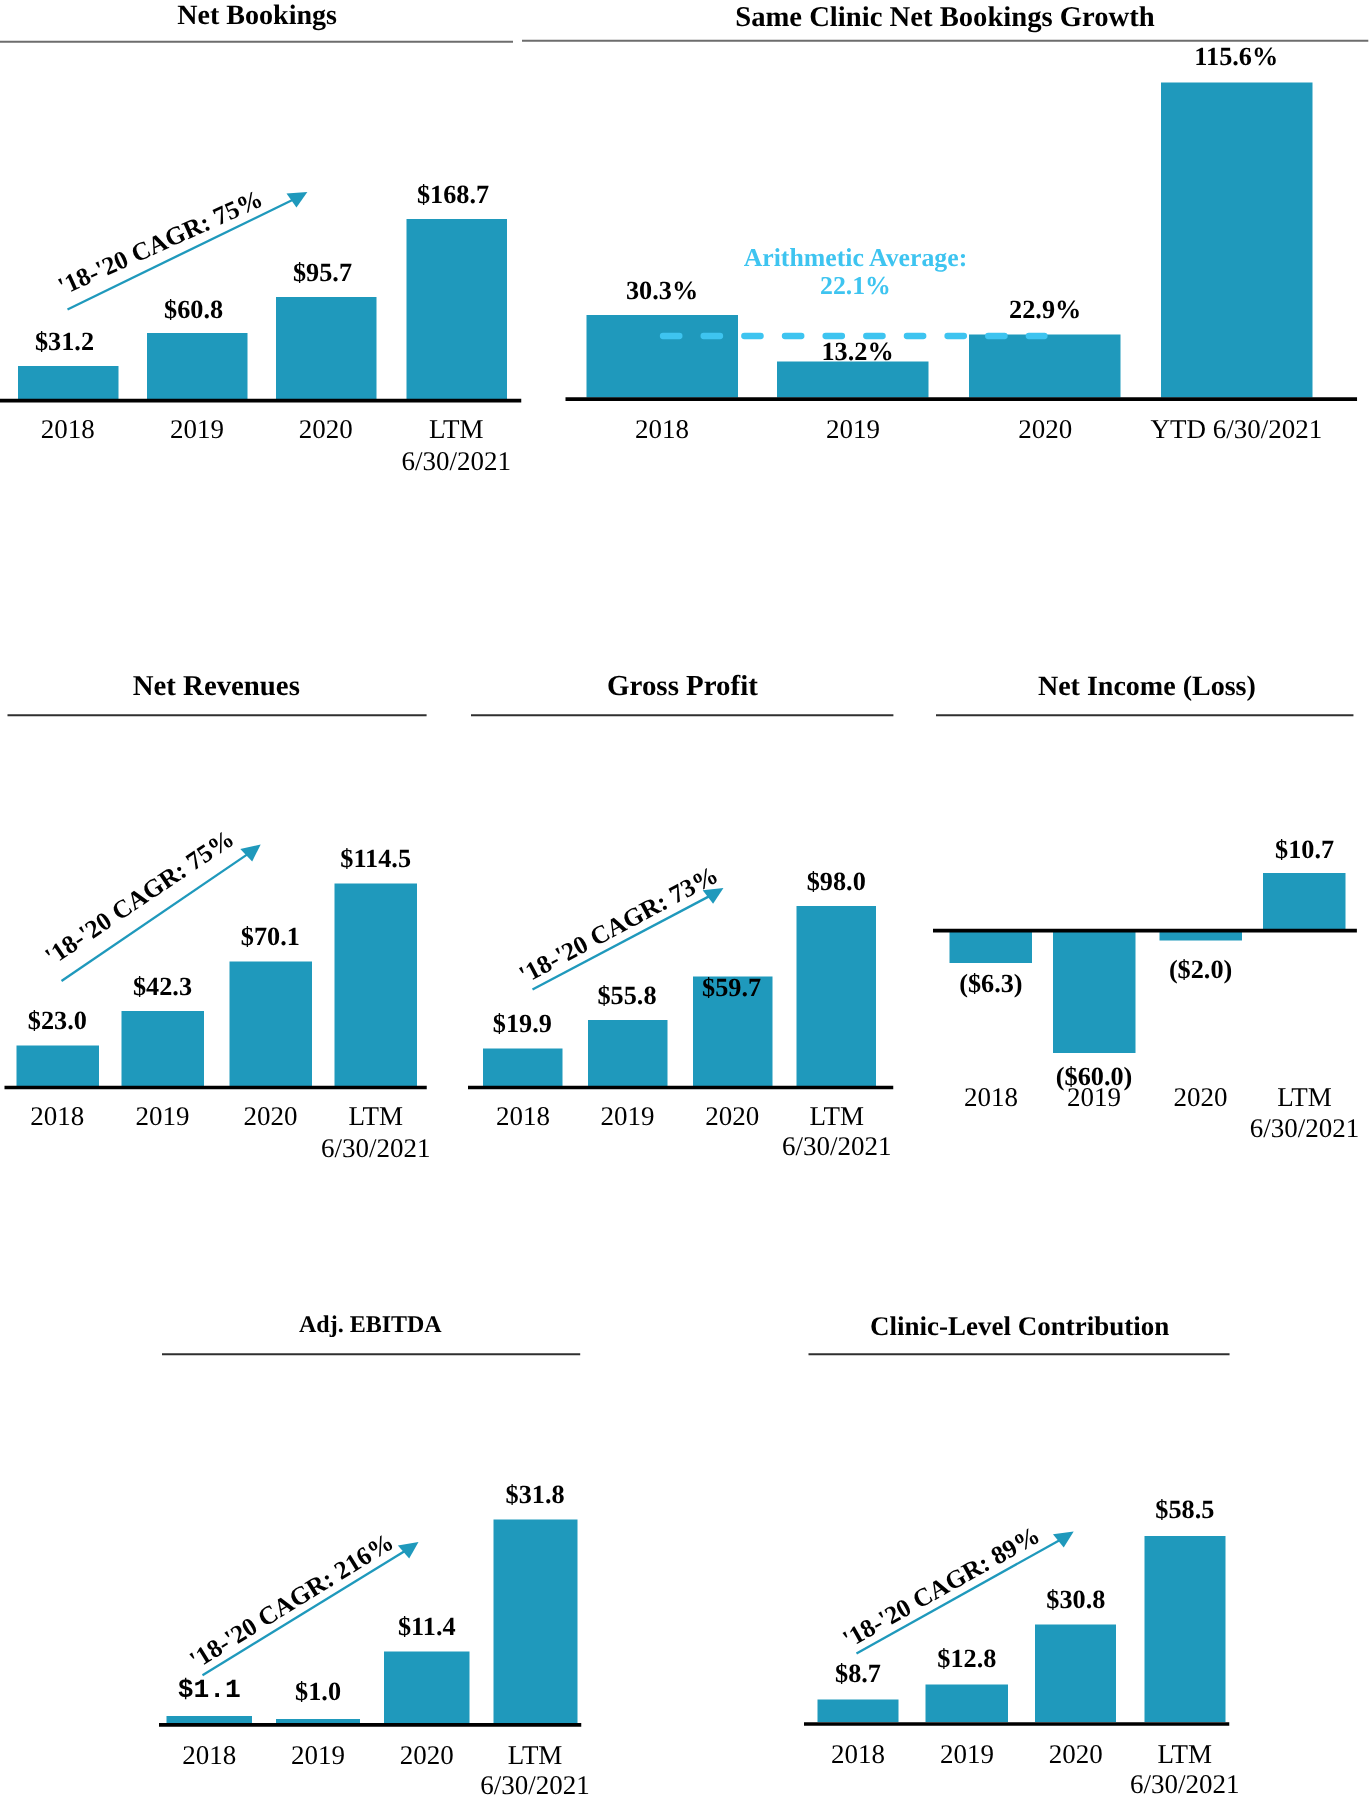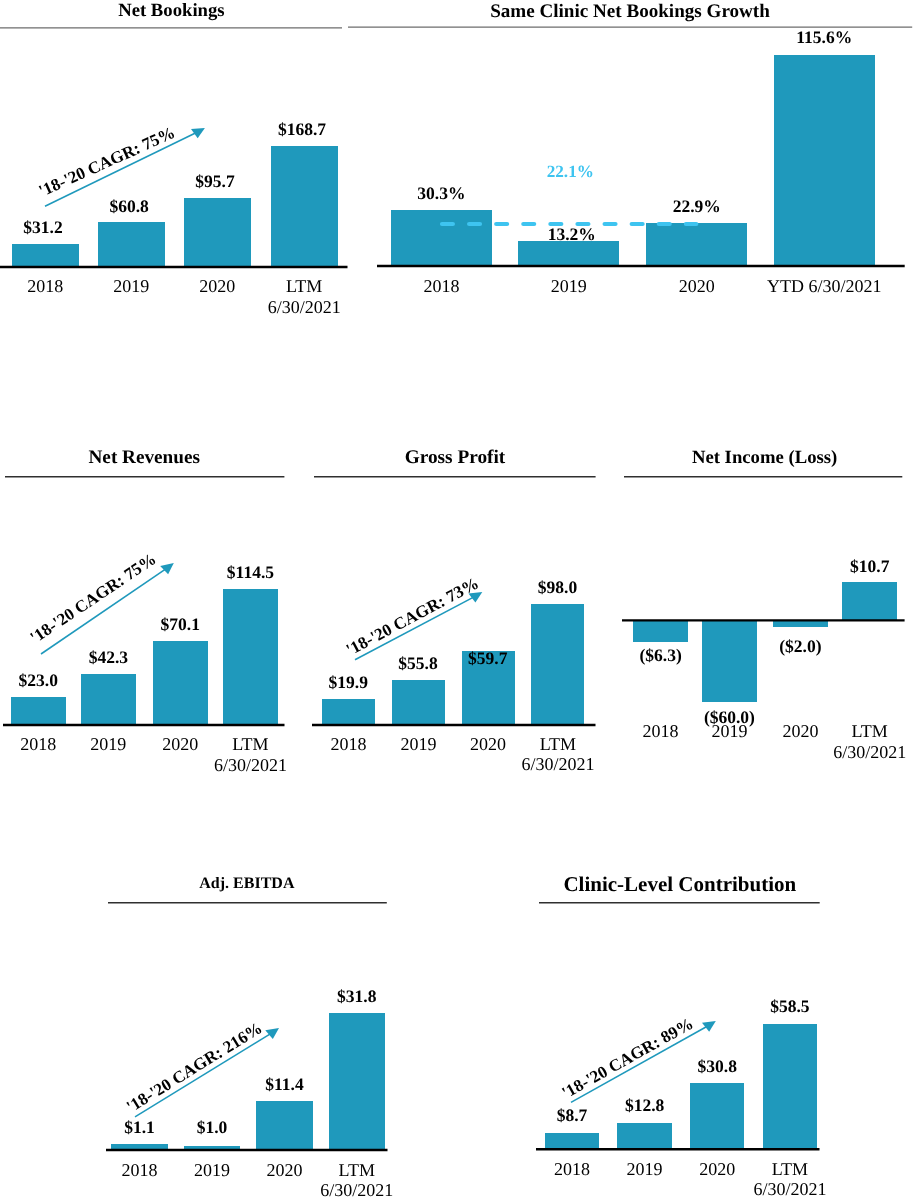--- a/index.html
+++ b/index.html
@@ -67,20 +67,21 @@
         <line x1="0" x2="564.2" y1="2.140" y2="2.140" stroke="#6d6d6d" stroke-width="1.3"></line>
       </svg>
       <div class="bar" style="left: 391px; top: 209.9px; width: 100.8px; height: 55px; background: rgb(31, 153, 188);"></div>
       <div class="bar" style="left: 518.3px; top: 240.6px; width: 100.8px; height: 24.3px; background: rgb(31, 153, 188);"></div>
       <div class="bar" style="left: 646.4px; top: 223.3px; width: 100.8px; height: 41.6px; background: rgb(31, 153, 188);"></div>
       <div class="bar" style="left: 773.8px; top: 54.6px; width: 100.8px; height: 210.3px; background: rgb(31, 153, 188);"></div>
       <svg width="527.7" height="6" style="left: 376.9px; top: 263px;">
         <line x1="0" x2="527.7" y1="3.100" y2="3.100" stroke="#000000" stroke-width="2.5"></line>
       </svg>
       <div class="avg-text" style="left: 430.3px; top: 161.7px; width: 280px;">
+        <div>Arithmetic Average:</div>
         <div>22.1%</div>
       </div>
       <svg width="258.29999999999995" height="10" style="left: 442px; top: 219.15px;">
         <line x1="0" y1="5" x2="254.29999999999995" y2="5" stroke="#3ec4f0" stroke-width="4.2" stroke-linecap="round" stroke-dasharray="10.9 16.2"></line>
       </svg>
       <div class="vlabel" style="left: 351.4px; top: 184.8px; width: 180px;">30.3%</div>
       <div class="vlabel" style="left: 481.7px; top: 225.9px; width: 180px;">13.2%</div>
       <div class="vlabel" style="left: 606.8px; top: 198.4px; width: 180px;">22.9%</div>
       <div class="vlabel" style="left: 734.2px; top: 29px; width: 180px;">115.6%</div>
       <div class="catlabel" style="left: 351.4px; top: 276.4px; width: 180px;">
@@ -201,21 +202,21 @@
       <svg width="278.8" height="4" style="left: 108.2px; top: 900px;">
         <line x1="0" x2="278.8" y1="2.840" y2="2.840" stroke="#2f2f2f" stroke-width="1.45"></line>
       </svg>
       <div class="bar" style="left: 111.2px; top: 1143.8px; width: 56.5px; height: 4.9px; background: rgb(31, 153, 188);"></div>
       <div class="bar" style="left: 183.8px; top: 1145.9px; width: 56.5px; height: 2.8px; background: rgb(31, 153, 188);"></div>
       <div class="bar" style="left: 256.3px; top: 1100.6px; width: 56.5px; height: 48.1px; background: rgb(31, 153, 188);"></div>
       <div class="bar" style="left: 328.5px; top: 1012.8px; width: 56.5px; height: 135.9px; background: rgb(31, 153, 188);"></div>
       <svg width="281.5" height="6" style="left: 106px; top: 1146px;">
         <line x1="0" x2="281.5" y1="3.950" y2="3.950" stroke="#000000" stroke-width="2.5"></line>
       </svg>
-      <div class="vlabel" style="left: 49.45px; top: 1119px; width: 180px;">$1.1</div>
+      <div class="vlabel" style="left: 49.45px; top: 1119px; width: 180px; font-family: Liberation Mono, monospace;">$1.1</div>
       <div class="vlabel" style="left: 122.05px; top: 1119px; width: 180px;">$1.0</div>
       <div class="vlabel" style="left: 194.55px; top: 1075.8px; width: 180px;">$11.4</div>
       <div class="vlabel" style="left: 266.75px; top: 988px; width: 180px;">$31.8</div>
       <div class="catlabel" style="left: 49.45px; top: 1159.5px; width: 180px;">
         <div>2018</div>
       </div>
       <div class="catlabel" style="left: 122.05px; top: 1159.5px; width: 180px;">
         <div>2019</div>
       </div>
       <div class="catlabel" style="left: 194.55px; top: 1159.5px; width: 180px;">
@@ -225,21 +226,21 @@
         <div>LTM</div>
         <div>6/30/2021</div>
       </div>
       <svg width="204.00000000000003" height="148.79999999999995" style="left: 105.1px; top: 997.7px;">
         <line x1="30.00" y1="118.80" x2="166.55" y2="35.06" stroke="#1f99bc" stroke-width="1.55"></line>
         <polygon points="174.00,30.00 160.27,32.32 167.79,41.00" fill="#1f99bc"></polygon>
       </svg>
       <div class="cagr-text" style="left: 130.5px; top: 1099.2px; transform-origin: 0px 14px; transform: rotate(-31.7deg);">'18-'20 CAGR: 216%</div>
     </div>
     <div class="chart">
-      <div class="chart-title" style="left: 459.8px; top: 874.8px; font-size: 21px; line-height: 18.7px; width: 440px;">Clinic-Level Contribution</div>
+      <div class="chart-title" style="left: 459.8px; top: 874.8px; font-size: 18px; line-height: 18.7px; width: 440px;">Clinic-Level Contribution</div>
       <svg width="280.7" height="4" style="left: 539px; top: 900px;">
         <line x1="0" x2="280.7" y1="2.840" y2="2.840" stroke="#2f2f2f" stroke-width="1.45"></line>
       </svg>
       <div class="bar" style="left: 544.7px; top: 1132.8px; width: 54.6px; height: 15.3px; background: rgb(31, 153, 188);"></div>
       <div class="bar" style="left: 617.3px; top: 1122.7px; width: 54.6px; height: 25.4px; background: rgb(31, 153, 188);"></div>
       <div class="bar" style="left: 689.9px; top: 1083.4px; width: 54.6px; height: 64.7px; background: rgb(31, 153, 188);"></div>
       <div class="bar" style="left: 762.6px; top: 1023.5px; width: 54.6px; height: 124.6px; background: rgb(31, 153, 188);"></div>
       <svg width="283.5" height="6" style="left: 536px; top: 1146px;">
         <line x1="0" x2="283.5" y1="3.300" y2="3.300" stroke="#000000" stroke-width="2.4"></line>
       </svg>

